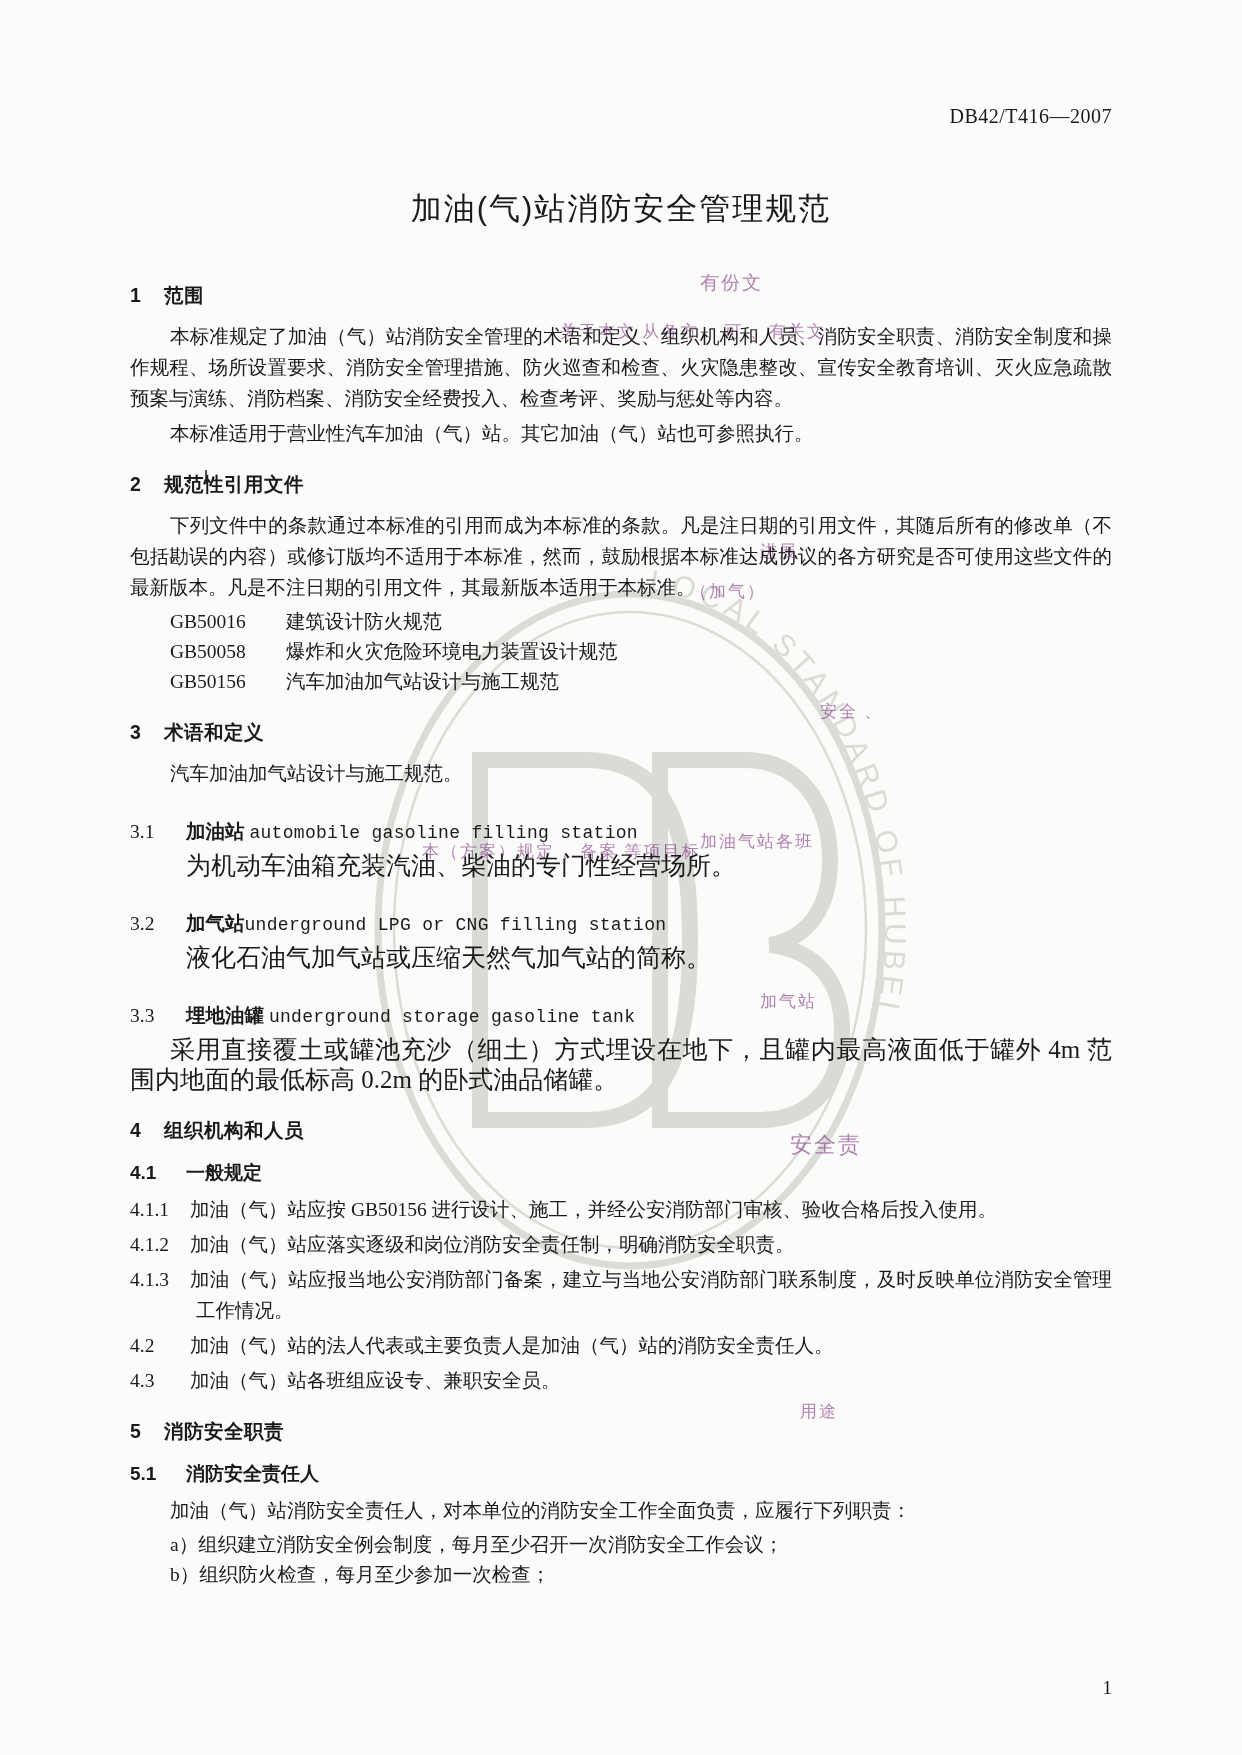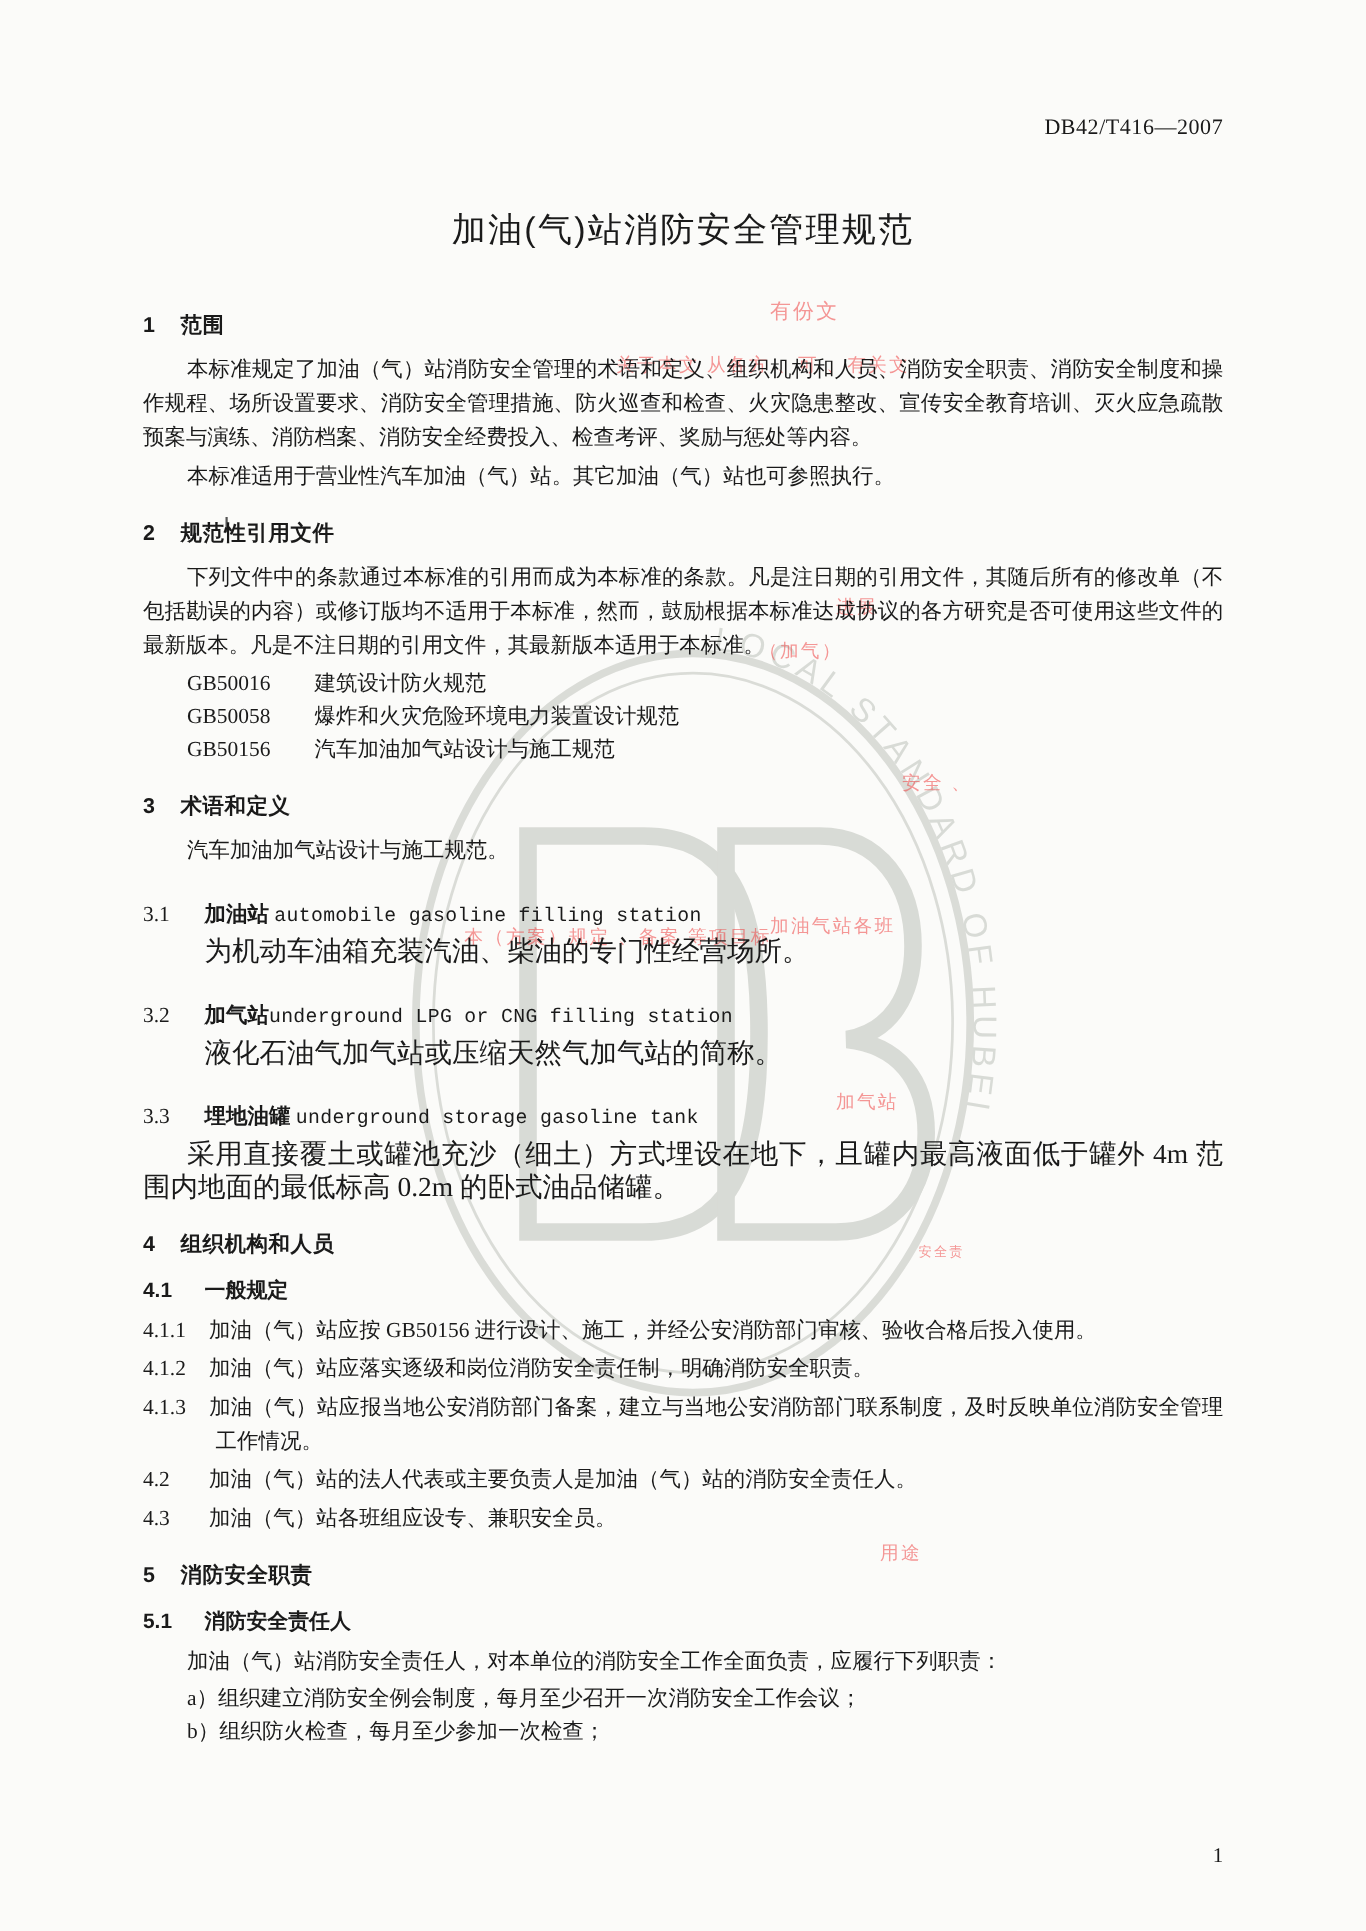--- a/index.html
+++ b/index.html
@@ -31,23 +31,23 @@
     width: 600px;
     height: 740px;
     pointer-events: none;
     opacity: 0.35;
     z-index: 0;
   }
   .watermark svg { width: 100%; height: 100%; }
   .ghosttext {
     position: absolute;
     z-index: 0;
-    color: #ef4444;
+    color: #701a75;
     opacity: 0.55;
-    font-family: Liberation Sans, sans-serif;
+    font-family: Liberation Serif, serif;
     letter-spacing: 2px;
     pointer-events: none;
   }
   
   .doc-header {
     position: relative;
     z-index: 2;
     text-align: right;
     font-family: "Liberation Serif", serif;
     font-size: 20px;
@@ -176,21 +176,21 @@
   </div>
 
   <div class="ghosttext" style="left:700px; top:270px; font-size:19px;">有份文</div>
   <div class="ghosttext" style="left:560px; top:320px; font-size:17px;">关于本文   从各方 、可   、有关文</div>
   <div class="ghosttext" style="left:760px; top:540px; font-size:17px;">进展</div>
   <div class="ghosttext" style="left:690px; top:580px; font-size:17px;">（加气）</div>
   <div class="ghosttext" style="left:820px; top:700px; font-size:17px;">安全 、</div>
   <div class="ghosttext" style="left:700px; top:830px; font-size:17px;">加油气站各班</div>
   <div class="ghosttext" style="left:406px; top:840px; font-size:17px;margin-left:16px;">本（方案）规定  、备案   等项目标</div>
   <div class="ghosttext" style="left:760px; top:990px; font-size:17px;">加气站</div>
-  <div class="ghosttext" style="left:790px; top:1130px; font-size:12px;margin-left:45px;">安全责</div>
+  <div class="ghosttext" style="left:790px; top:1130px; font-size:22px;">安全责</div>
   <div class="ghosttext" style="left:800px; top:1400px; font-size:17px;">用途</div>
 
   <div class="small-tick"></div>
 
   <div class="doc-header">DB42/T416—2007</div>
 
   <div class="doc-title">加油(气)站消防安全管理规范</div>
 
   <div class="content">
 

